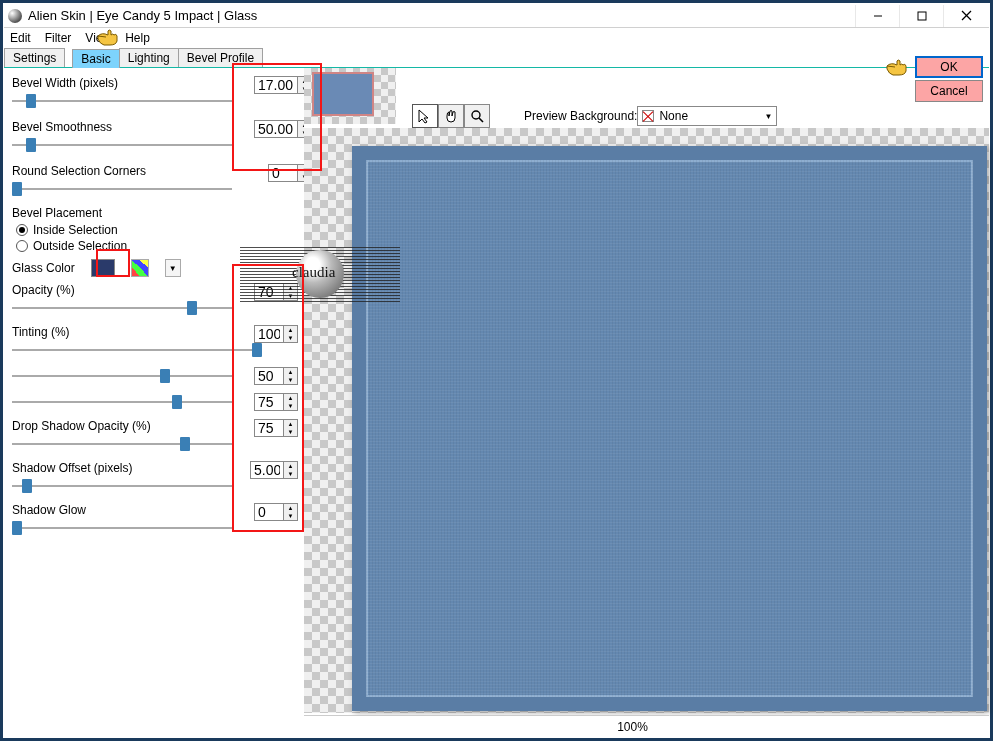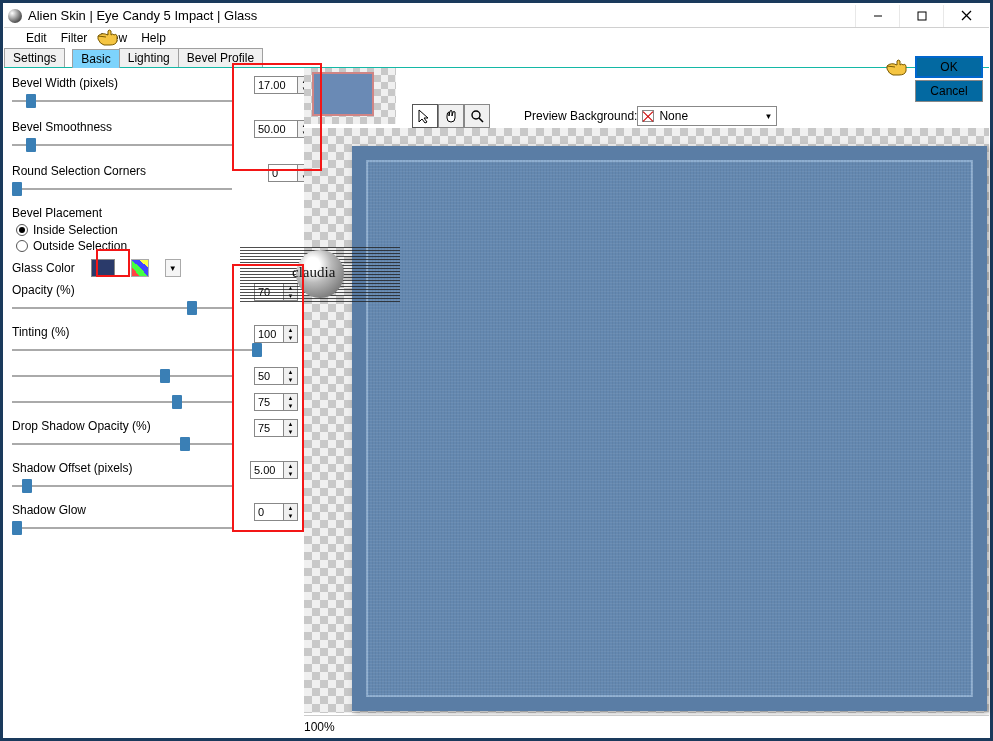--- a/index.html
+++ b/index.html
@@ -4,41 +4,41 @@
 <style>
 * { box-sizing: border-box; margin: 0; padding: 0; font-family: "Segoe UI", Tahoma, sans-serif; font-size: 12px; }
 html, body { width: 993px; height: 741px; overflow: hidden; }
 .outer-border { border: 3px solid #1a3a5c; width: 993px; height: 741px; position: relative; background: #fff; }
 .window { position: absolute; inset: 1px; background: #fff; display: flex; flex-direction: column; }
 .titlebar { height: 24px; display: flex; align-items: center; border-bottom: 1px solid #d0d0d0; padding-left: 4px; }
 .titlebar .app-icon { width: 14px; height: 14px; border-radius: 50%; background: radial-gradient(circle at 30% 30%, #fff, #555 70%); margin-right: 6px; }
 .titlebar .title { flex: 1; font-size: 13px; }
 .winbtn { width: 44px; height: 22px; display: flex; align-items: center; justify-content: center; border-left: 1px solid #e8e8e8; }
 .winbtn.close { width: 46px; }
-.menubar { height: 20px; display: flex; align-items: center; padding-left: 22px; gap: 14px; position: relative; }
+.menubar { height: 20px; display: flex; align-items: center; padding-left: 6px; gap: 14px; position: relative; }
 .menubar span { font-size: 12px; }
 .hand-cursor-1 { position: absolute; left: 92px; top: 0; z-index: 50; }
 .hand-cursor-2 { position: absolute; right: 0px; top: -2px; z-index: 50; }
 .hand { width: 28px; height: 18px; }
 .tabbar { height: 20px; display: flex; align-items: flex-end; border-bottom: 1px solid #14b8a6; position: relative; }
 .tab { padding: 2px 8px; border: 1px solid #a0a0a0; border-bottom: none; background: #f0f0f0; margin-right: -1px; position: relative; }
 .tab.active { background: #7dd3fc; top: 1px; margin-left: 8px; }
 .ok-cancel { position: absolute; right: 6px; top: 52px; display: flex; flex-direction: column; gap: 2px; z-index: 40; }
-.btn { width: 68px; height: 22px; border: 1px solid #888; background: #0369a1; display: flex; align-items: center; justify-content: center; }
+.btn { width: 68px; height: 22px; border: 1px solid #888; background: #fca5a5; display: flex; align-items: center; justify-content: center; }
 .btn.ok { border: 2px solid #0066cc; }
 .content { flex: 1; display: flex; position: relative; }
 .left-panel { width: 300px; padding: 8px 6px 7px 8px; position: relative; }
 .param { margin-bottom: 4px; position: relative; }
 .param-label { font-size: 12px; margin-bottom: 2px; display: block; }
 .slider-row { display: flex; align-items: center; height: 18px; }
 .slider { position: relative; width: 220px; height: 14px; }
 .slider-track { position: absolute; top: 6px; left: 0; right: 0; height: 2px; background: linear-gradient(#bbb,#eee); border: 1px solid #aaa; }
 .slider-thumb { position: absolute; top: 0; width: 10px; height: 14px; background: #3a7fb5; border-radius: 1px; }
 .spinner { position: absolute; display: flex; }
-.spinner input { width: 44px; height: 18px; border: 1px solid #888; padding: 0 3px; font-size: 11px; text-align: left; background: #fff; }
+.spinner input { width: 44px; height: 18px; border: 1px solid #888; padding: 0 3px; font-size: 14px; text-align: left; background: #fff; }
 .spinner .arrows { width: 14px; height: 18px; border: 1px solid #888; border-left: none; display: flex; flex-direction: column; background: #f0f0f0; }
 .spinner .arrows div { flex: 1; display: flex; align-items: center; justify-content: center; font-size: 6px; line-height: 1; }
 .fieldset-label { font-size: 12px; margin: 8px 0 3px; }
 .radio-row { display: flex; align-items: center; gap: 5px; margin-bottom: 2px; margin-left: 4px; }
 .radio { width: 12px; height: 12px; border: 1px solid #555; border-radius: 50%; display: inline-flex; align-items: center; justify-content: center; }
 .radio.checked::after { content: ""; width: 6px; height: 6px; background: #000; border-radius: 50%; }
 .color-row { display: flex; align-items: center; gap: 16px; margin: 6px 0 6px; text-align: center; }
 .color-swatch { width: 24px; height: 18px; background: #2a3a6a; border: 1px solid #888; }
 .swatch-btn { width: 18px; height: 18px; border: 1px solid #aaa; background: linear-gradient(45deg,#f44 0 25%,#4f4 0 50%,#44f 0 75%,#ff4 0 100%); }
 .dropdown-arrow { width: 16px; height: 18px; border: 1px solid #aaa; background: #f5f5f5; display: flex; align-items: center; justify-content: center; font-size: 8px; }
@@ -55,21 +55,21 @@
 .pbg-none-box::before, .pbg-none-box::after { content: ""; position: absolute; background: #c00; }
 .pbg-none-box::before { width: 140%; height: 1px; top: 50%; left: -20%; transform: rotate(45deg); }
 .pbg-none-box::after { width: 140%; height: 1px; top: 50%; left: -20%; transform: rotate(-45deg); }
 .preview-canvas { position: absolute; top: 60px; left: 0; right: 0; bottom: 24px; background: repeating-conic-gradient(#c8c8c8 0 25%, #f0f0f0 0 50%) 0 0/16px 16px; }
 .glass-obj { position: absolute; top: 18px; left: 48px; right: 2px; bottom: 2px; background: #6488b0; border: 14px solid #5a7da5; box-shadow: inset 0 0 0 2px #8eaed0, 2px 2px 6px rgba(0,0,0,.3); }
 .glass-obj::after { content:""; position:absolute; inset:0; background: repeating-linear-gradient(0deg, rgba(255,255,255,.06) 0 1px, transparent 1px 3px), repeating-linear-gradient(90deg, rgba(0,0,0,.05) 0 1px, transparent 1px 3px); }
 .watermark { position: absolute; top: 118px; left: -64px; width: 160px; height: 56px; z-index: 25; display: flex; align-items: center; justify-content: center; }
 .wm-lines { position: absolute; inset: 0; background: repeating-linear-gradient(0deg, #222 0 1px, transparent 1px 3px); opacity: .8; }
 .wm-globe { width: 48px; height: 48px; border-radius: 50%; background: radial-gradient(circle at 35% 30%, #fff 0 15%, #bbb 40%, #555 100%); position: relative; z-index: 2; }
 .wm-text { position: absolute; z-index: 3; font-family: cursive; font-size: 15px; color: #111; left: 52px; top: 18px; }
-.statusbar { position: absolute; bottom: 0; left: 0; right: 0; height: 22px; border-top: 1px solid #ccc; display: flex; align-items: center; justify-content: flex-start; padding-right: 28px; background: #fff; }
+.statusbar { position: absolute; bottom: 0; left: 0; right: 0; height: 22px; border-top: 1px solid #ccc; display: flex; align-items: center; justify-content: center; padding-right: 28px; background: #fff; }
 </style>
 </head>
 <body>
 
 <div class="outer-border">
 <div class="window">
 
   <div class="titlebar">
     <div class="app-icon"></div>
     <div class="title">Alien Skin | Eye Candy 5 Impact | Glass</div>

